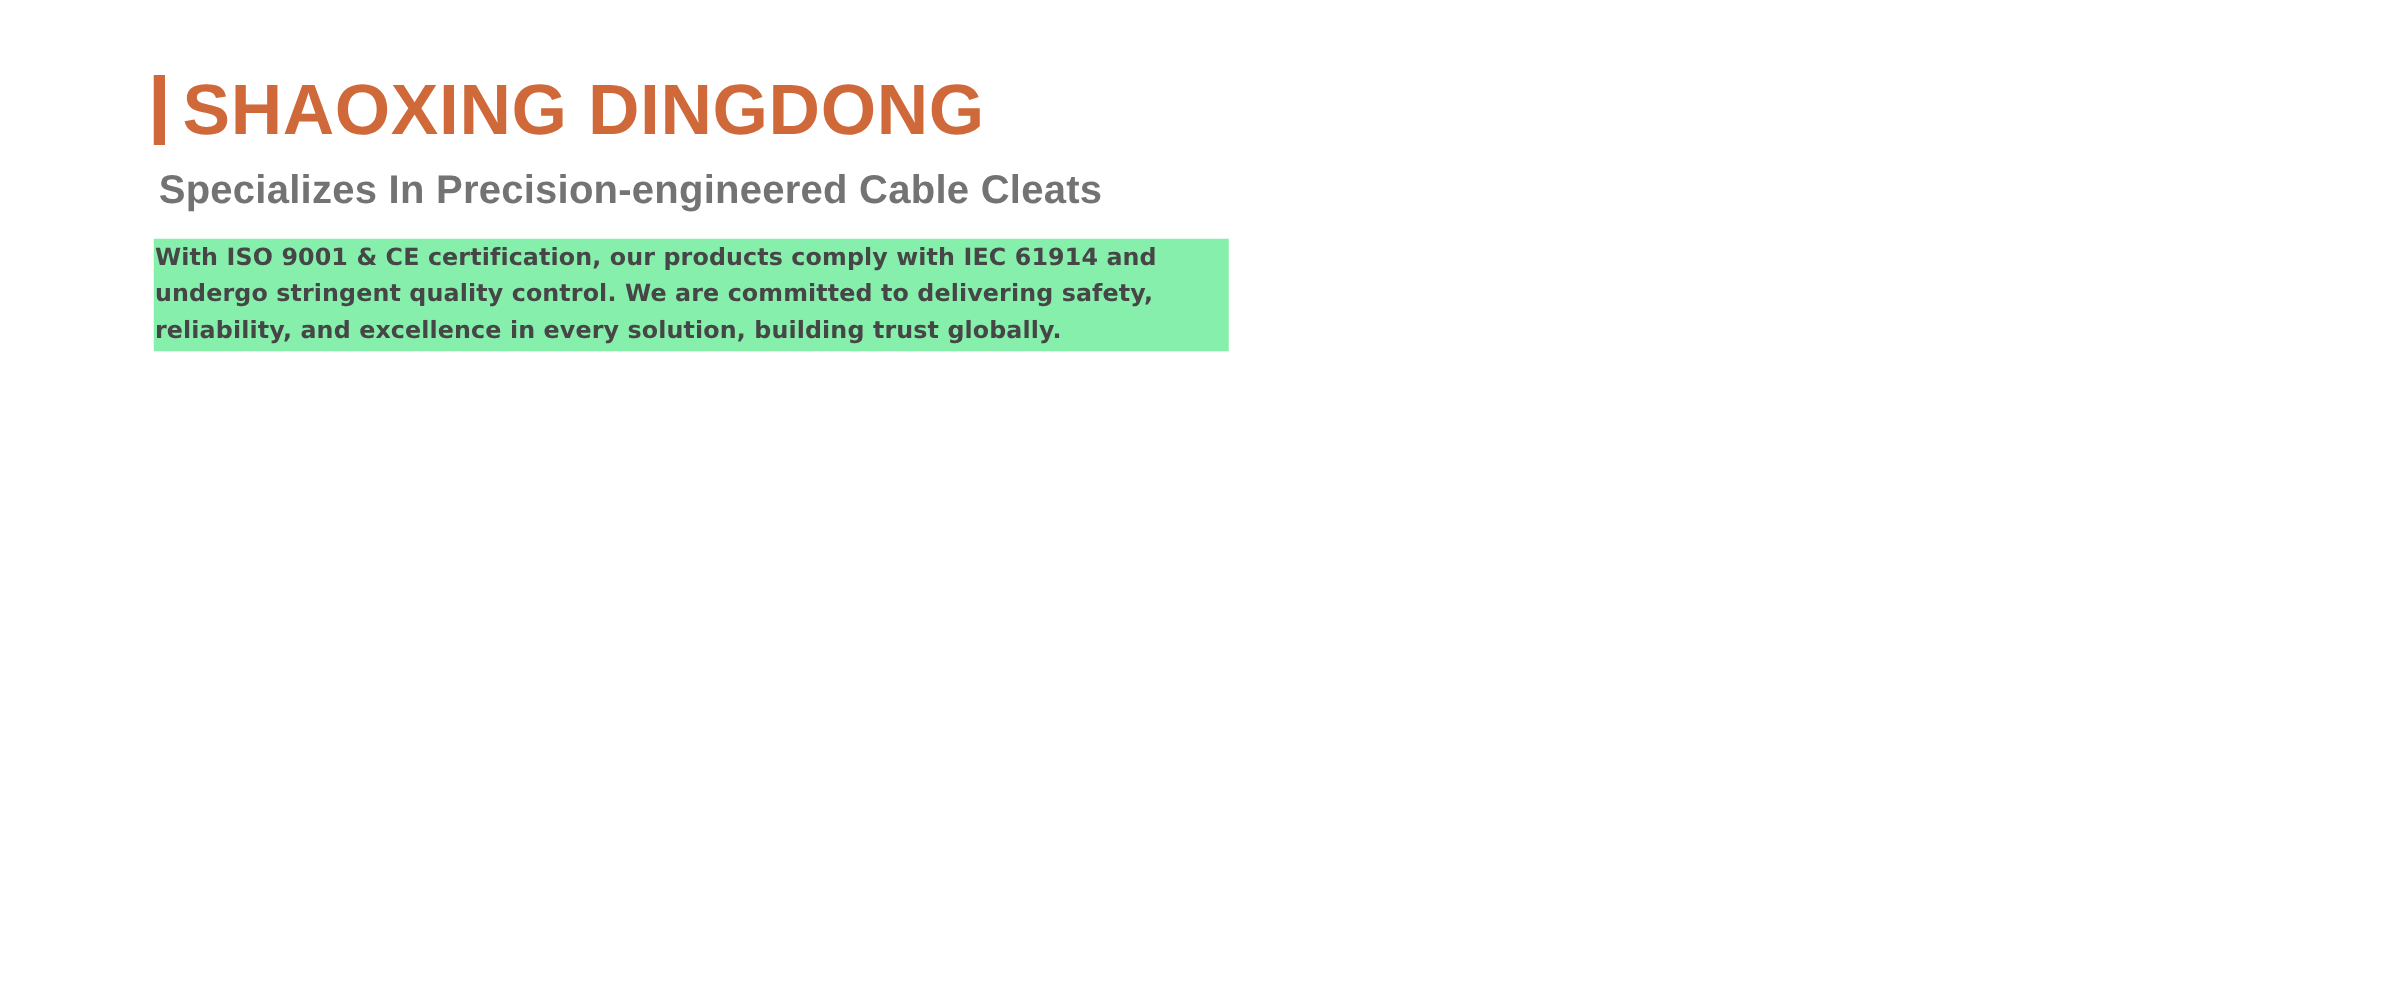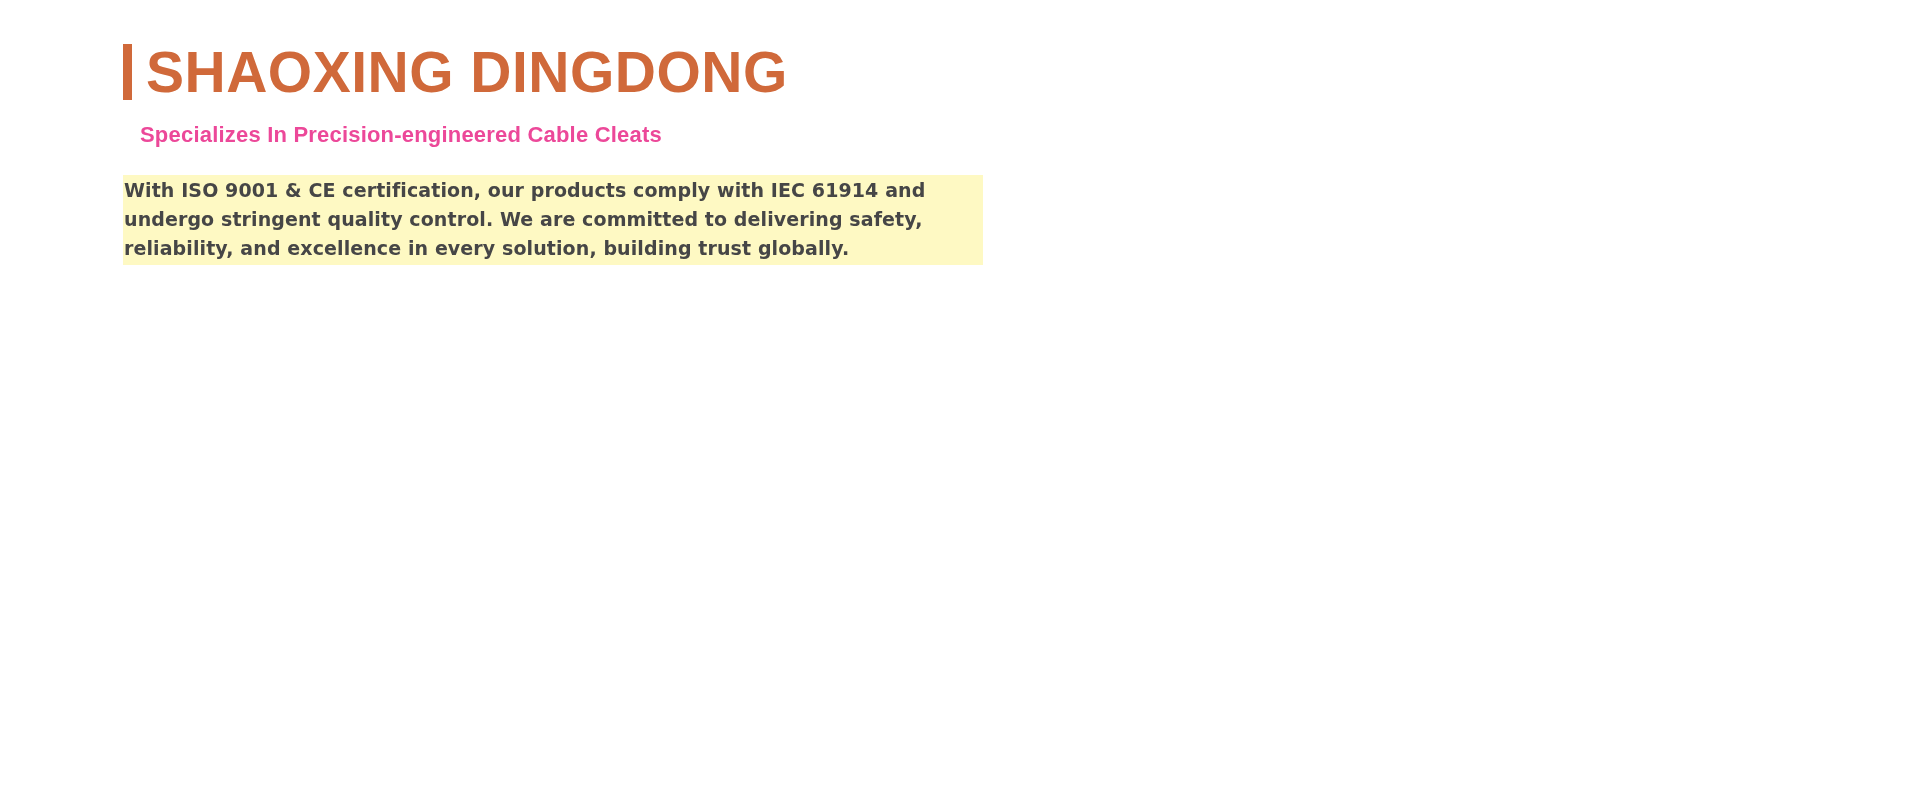--- a/index.html
+++ b/index.html
@@ -8,49 +8,49 @@
     padding: 0;
     background: #ffffff;
     width: 1920px;
     height: 800px;
     overflow: hidden;
     font-family: "Liberation Sans", sans-serif;
   }
   .hero {
     position: absolute;
     left: 123px;
-    top: 44px;
+    top: 60px;
     width: 900px;
   }
   .hero-title {
     margin: 0;
     padding-left: 14px;
     border-left: 9px solid #d0693a;
     color: #d0693a;
     font-size: 57px;
     line-height: 56px;
     font-weight: 800;
     letter-spacing: 0.5px;
     text-transform: uppercase;
     font-family: "Liberation Sans", sans-serif;
   }
   .hero-title .line { display: block; }
   .hero-subtitle {
-    margin: 17px 0 0 17px;
-    color: #ec4899;
-    font-size: 22px;
+    margin: 17px 0 0 4px;
+    color: #737373;
+    font-size: 32px;
     line-height: 36px;
     font-weight: 700;
     letter-spacing: 0.2px;
     font-family: "Liberation Sans", sans-serif;
   }
   .hero-description {
     margin: 22px 0 0 0;
     width: 860px;
-    background: #fef9c3;
+    background: #86efac;
     color: #464646;
     font-size: 19px;
     line-height: 29px;
     font-weight: 700;
     letter-spacing: 0.1px;
     padding: 1px 2px 2px 1px;
     font-family: "DejaVu Sans", "Liberation Sans", sans-serif;
   }
 </style>
 </head>

